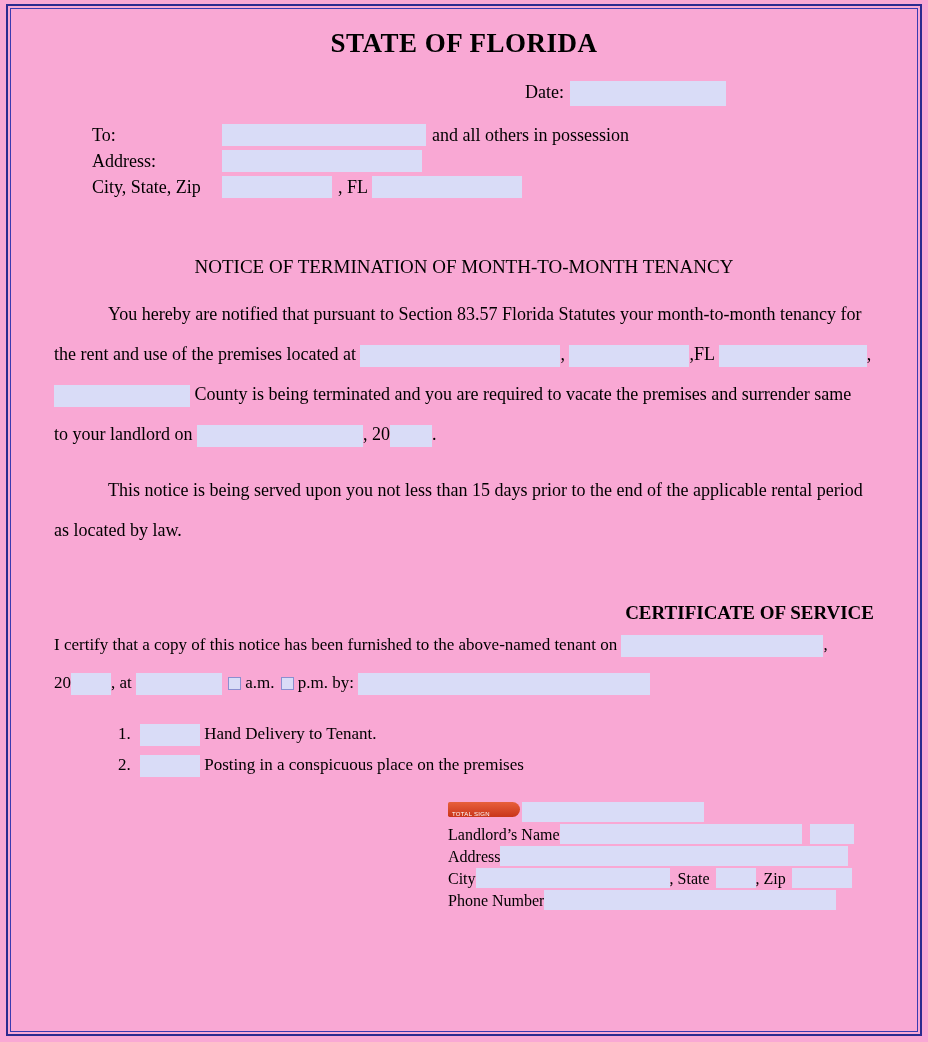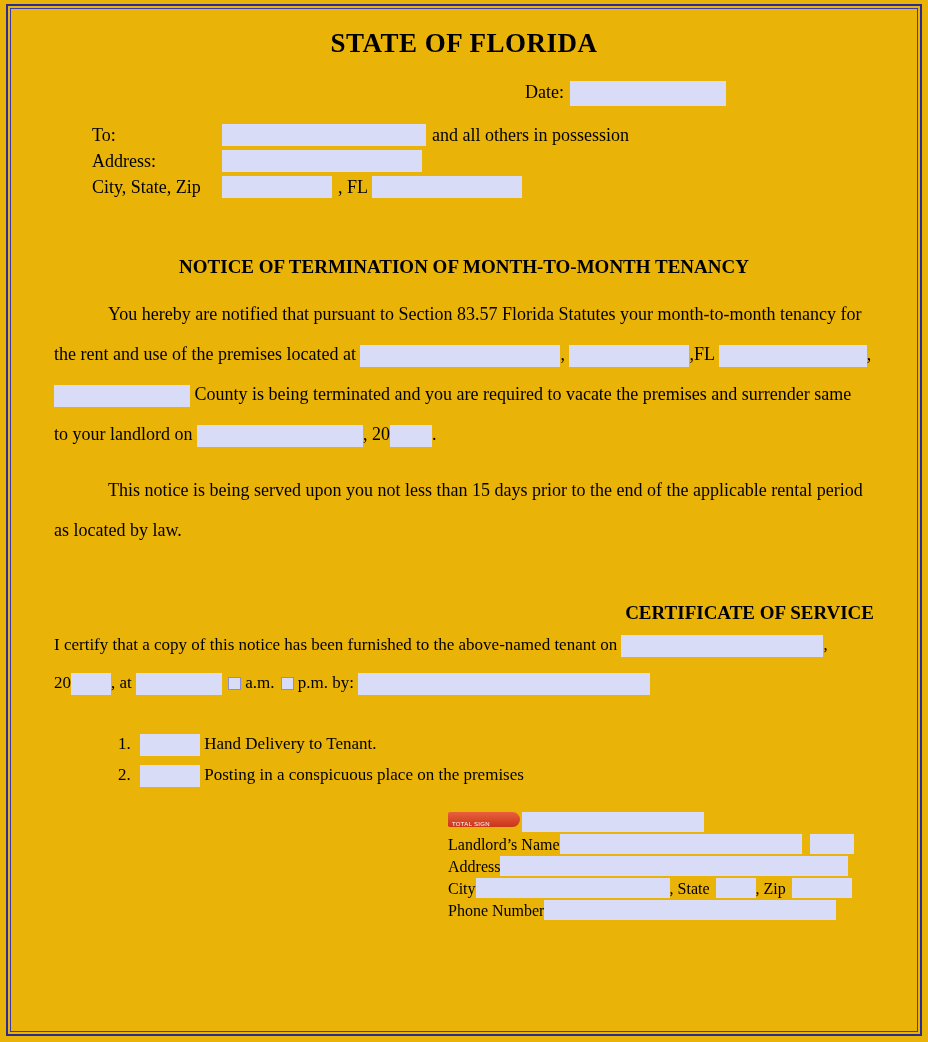--- a/index.html
+++ b/index.html
@@ -7,21 +7,21 @@
     padding: 0;
     background: #ffffff;
   }
   body {
     font-family: "Liberation Serif", serif;
   }
   .page {
     position: relative;
     width: 928px;
     height: 1042px;
-    background: #eab308;
+    background: #f9a8d4;
     box-sizing: border-box;
     overflow: hidden;
   }
   .outer-border {
     position: absolute;
     left: 6px;
     top: 4px;
     right: 6px;
     bottom: 6px;
     border: 2px solid #2b2b8f;
@@ -90,21 +90,21 @@
   }
   .to-line .lbl {
     width: 130px;
     flex: none;
   }
   .to-line .after { margin-left: 6px; }
 
   .section-head {
     text-align: center;
     font-size: 19px;
-    font-weight: bold;
+    font-weight: normal;
     margin-top: 56px;
   }
 
   .para {
     font-size: 18px;
     line-height: 40px;
     margin-top: 16px;
     text-align: left;
   }
   .para .ind { display: inline-block; width: 54px; }
@@ -127,21 +127,21 @@
     height: 11px;
     border: 1px solid #8a8fd0;
     background: #d9dcf7;
     vertical-align: middle;
     margin: 0 4px 2px 2px;
   }
 
   .num-list {
     font-size: 17px;
     line-height: 31px;
-    margin-top: 26px;
+    margin-top: 16px;
     padding-left: 64px;
   }
   .num-list .idx { display: inline-block; width: 22px; }
 
   .sign-block {
     margin-top: 22px;
     padding-left: 394px;
     font-size: 16px;
     line-height: 22px;
   }

